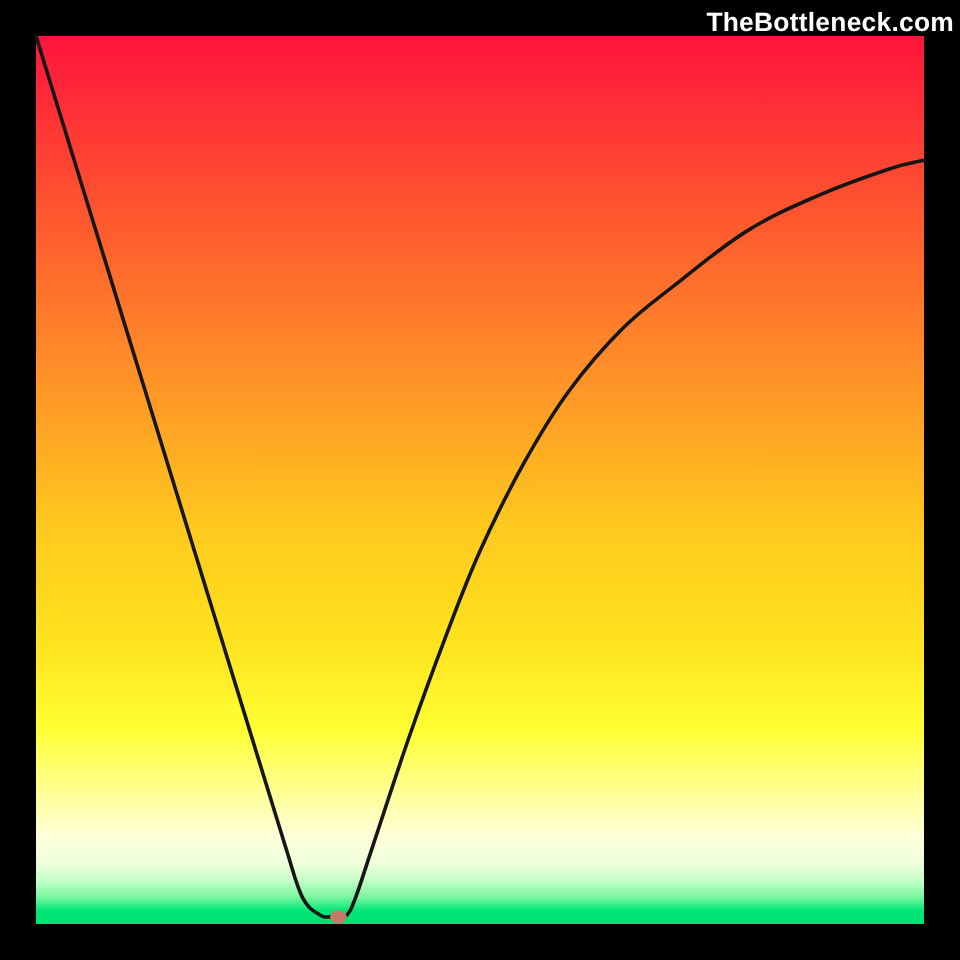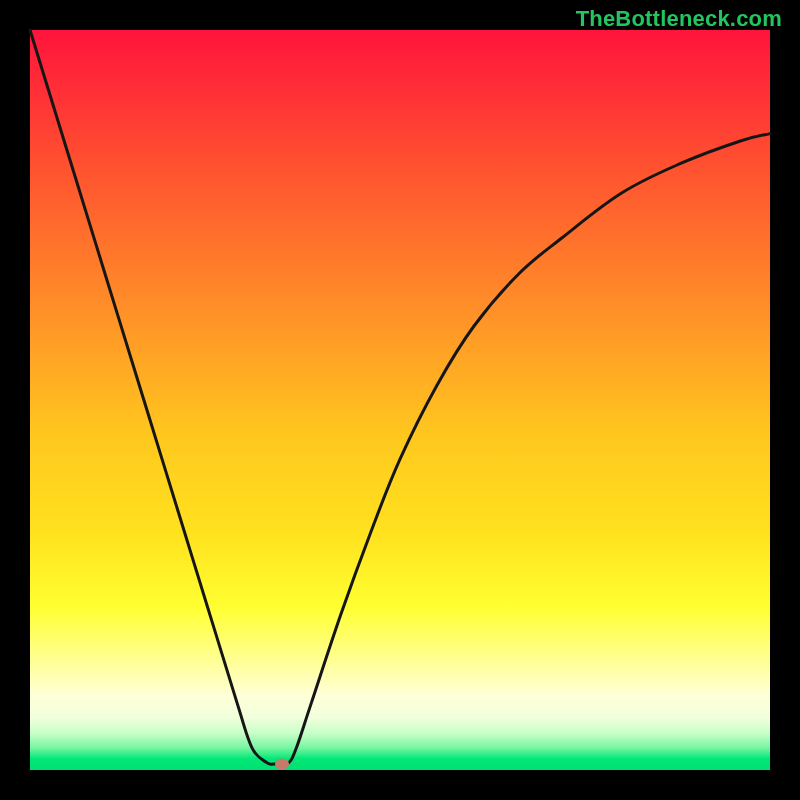--- a/index.html
+++ b/index.html
@@ -6,25 +6,25 @@
   html, body { width: 800px; height: 800px; overflow: hidden; background: #000; }
   .frame {
     position: relative;
     width: 800px;
     height: 800px;
     background: #000;
   }
   .watermark {
     position: absolute;
     top: 6px;
-    right: 18px;
+    right: 5px;
     font-family: Arial, Helvetica, sans-serif;
     font-size: 22px;
     font-weight: 600;
-    color: #22c55e;
+    color: #ffffff;
     letter-spacing: 0.2px;
     z-index: 5;
   }
   .plot-area {
     position: absolute;
     left: 30px;
     top: 30px;
     width: 740px;
     height: 740px;
     background: linear-gradient(to bottom,

